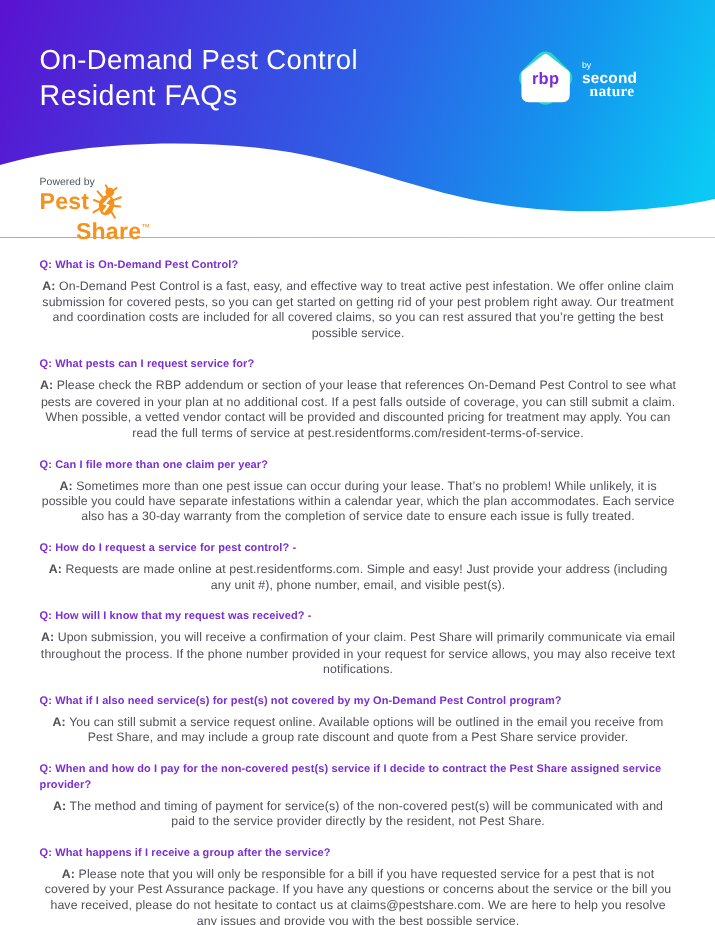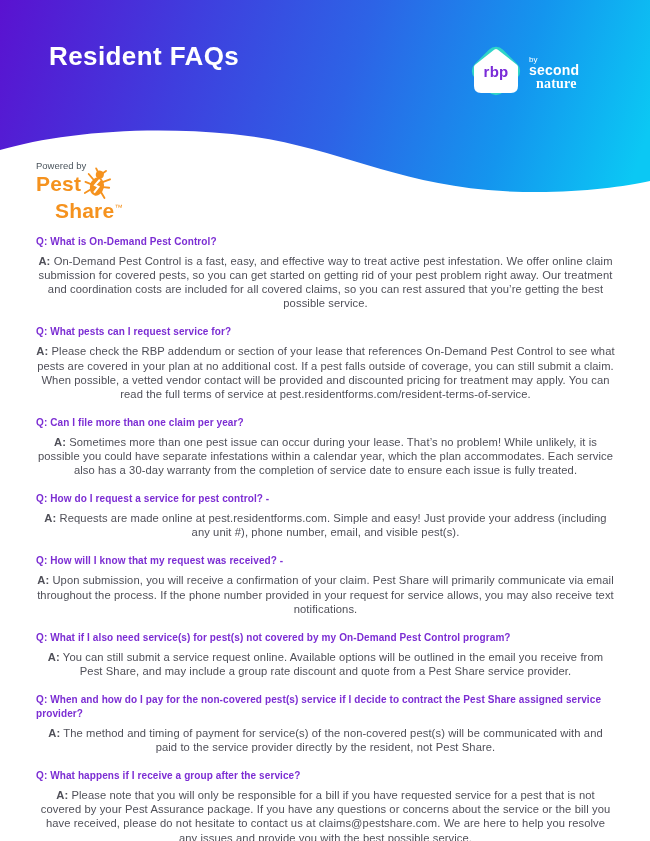--- a/index.html
+++ b/index.html
@@ -21,38 +21,38 @@
     position:relative;overflow:hidden;
   }
   
   .header{
     position:relative;width:650px;height:216px;
     background:linear-gradient(108deg,var(--gradient-start) 0%,#3f3ede 28%,var(--gradient-mid) 52%,#1495ee 76%,var(--gradient-end) 96%);
   }
   .wave-svg{position:absolute;left:0;top:0;width:650px;height:216px;display:block;}
   .title-block{position:absolute;left:36px;top:40px;color:#ffffff;}
   .title-line1{font-size:25px;font-weight:400;letter-spacing:.4px;line-height:1.2;}
-  .title-line2{font-size:26px;font-weight:700;letter-spacing:.4px;line-height:1.25;margin-left:13px;}
+  .title-line2{font-size:26px;font-weight:400;letter-spacing:.4px;line-height:1.25;}
   
   .rbp-logo{position:absolute;left:470px;top:44px;display:flex;align-items:center;}
   .rbp-badge{position:relative;width:52px;height:54px;}
   .rbp-diamond{position:absolute;left:6px;top:7px;width:40px;height:40px;background:var(--brand-teal);border-radius:10px;transform:rotate(45deg);}
   .rbp-house{position:absolute;left:0;top:1px;width:52px;height:52px;}
   .rbp-monogram{position:absolute;left:0;top:19px;width:52px;text-align:center;color:var(--rbp-purple);font-weight:700;font-size:15px;letter-spacing:.2px;}
   .sn-block{display:flex;margin-left:7px;color:#ffffff;flex-direction:column;}
   .sn-by{font-size:8px;font-weight:400;margin-top:3px;margin-right:2px;}
   .sn-words{font-size:14px;font-weight:700;line-height:.95;letter-spacing:.2px;}
   .sn-line2{margin-left:7px;font-family:Liberation Serif, serif;}
   
   .powered-block{position:absolute;left:36px;top:160px;width:120px;}
   .powered-label{color:var(--powered-gray);font-size:9.5px;font-weight:500;margin-bottom:2px;}
   .ps-row{display:flex;align-items:flex-start;}
   .ps-word1{color:var(--brand-orange);font-size:21px;font-weight:700;letter-spacing:.2px;line-height:1;}
   .bug-icon{width:27px;height:34px;margin-left:3px;margin-top:-6px;}
-  .ps-word2{color:var(--brand-orange);font-size:21px;font-weight:700;letter-spacing:.2px;line-height:.92;margin-left:19px;}
+  .ps-word2{color:var(--brand-orange);font-size:21px;font-weight:700;letter-spacing:.2px;line-height:.92;margin-left:33px;}
   .ps-tm{font-size:8px;vertical-align:8px;font-weight:400;}
   
   .content{padding:19px 35px 0 36px;}
   .faq-item{margin-bottom:15px;}
   .faq-question{
     color:var(--heading-purple);font-size:10px;font-weight:700;
     line-height:1.4;margin-bottom:5px;letter-spacing:.1px;
   }
   .faq-answer{
     color:var(--body-text);font-size:11.2px;font-weight:400;
@@ -65,20 +65,21 @@
 
 <div class="page">
 
   <div class="header">
 
     <svg class="wave-svg" viewBox="0 0 650 216" preserveAspectRatio="none" aria-hidden="true">
       <path d="M0,150 C55,134 140,125 232,134 C330,144 385,181 488,190 C556,196 618,188 650,181 L650,216 L0,216 Z" fill="#ffffff"></path>
     </svg>
 
     <div class="title-block">
+      <div class="title-line1">On-Demand Pest Control</div>
       <div class="title-line2">Resident FAQs</div>
     </div>
 
     <div class="rbp-logo">
       <div class="rbp-badge">
         <div class="rbp-diamond"></div>
         <svg class="rbp-house" viewBox="0 0 52 52" aria-hidden="true">
           <path d="M26 7 L45 22 L45 41 Q45 45 41 45 L11 45 Q7 45 7 41 L7 22 Z" fill="#ffffff" stroke="#ffffff" stroke-width="6" stroke-linejoin="round"></path>
         </svg>
         <div class="rbp-monogram">rbp</div>

